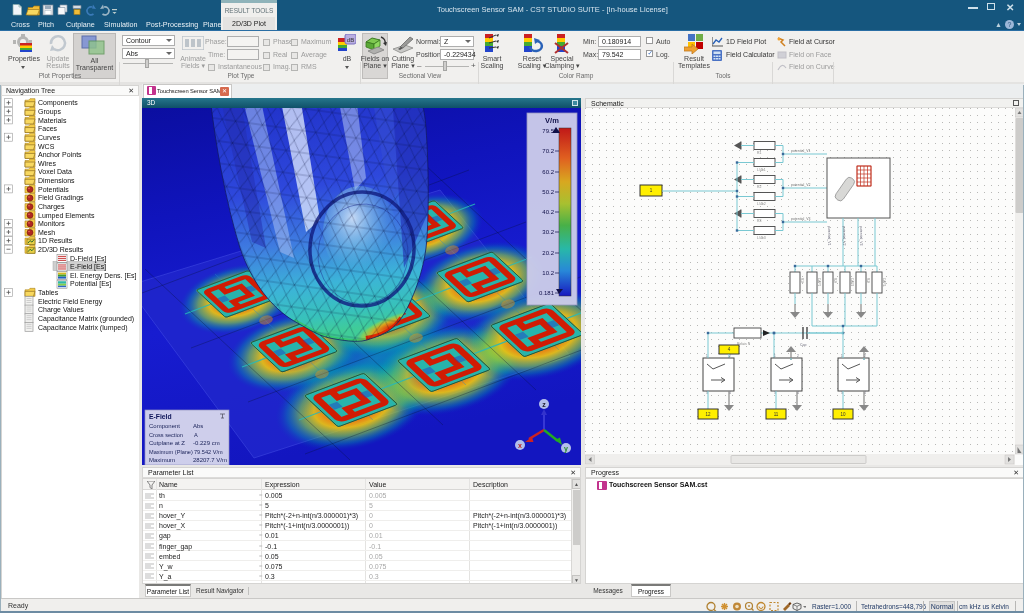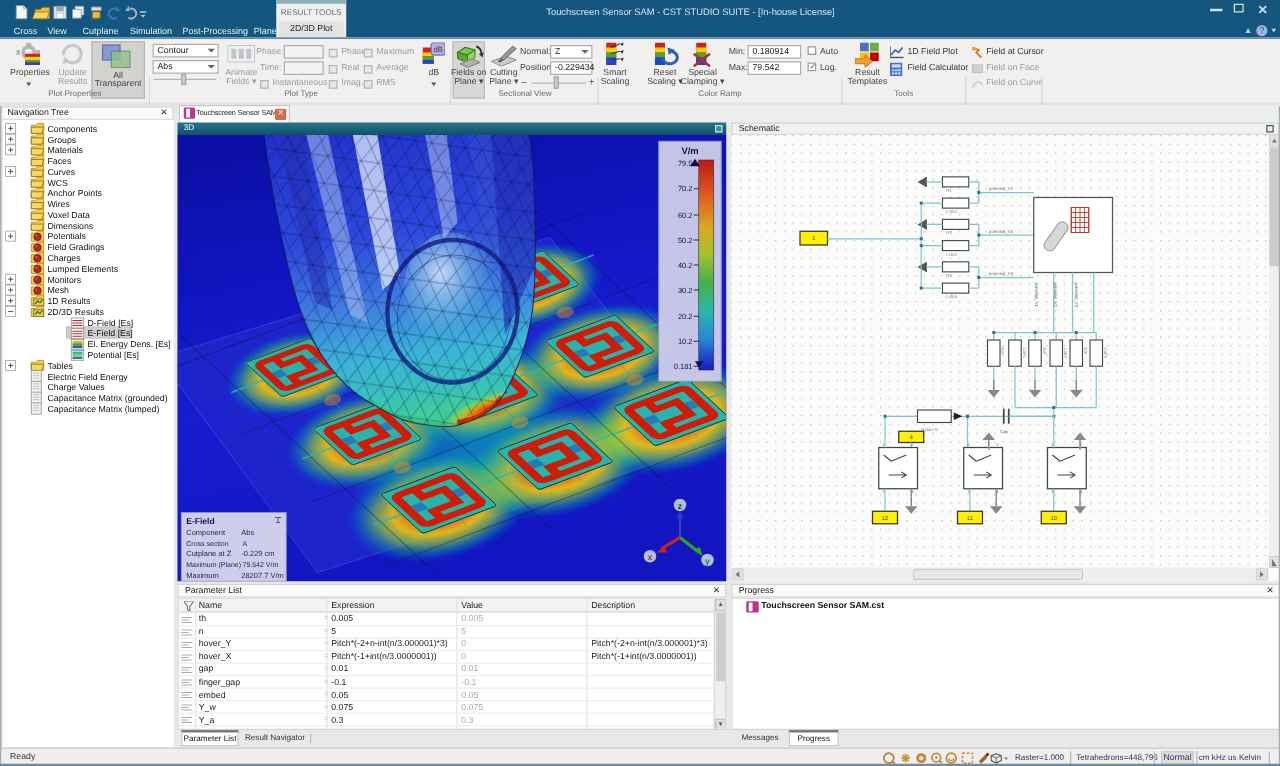--- a/index.html
+++ b/index.html
@@ -50,21 +50,21 @@
 <div class="abs" style="left:1005px;top:20px;width:9px;height:9px;border-radius:50%;background:#9db8d8;color:#2a5580;font-size:7px;text-align:center;line-height:9px;">?</div>
 <div class="abs" style="left:1017px;top:23px;width:0;height:0;border-left:2.5px solid transparent;border-right:2.5px solid transparent;border-top:3px solid #bcd2de;"></div>
 
 <div class="abs" style="left:221px;top:0;width:56px;height:30px;background:#f0efed;"></div>
 <div class="abs" style="left:221px;top:0;width:56px;height:3px;background:#8fb3ba;"></div>
 <div class="abs" style="left:221px;top:7px;width:56px;text-align:center;font-size:6.5px;color:#5f6f75;">RESULT TOOLS</div>
 <div class="abs" style="left:223px;top:17px;width:52px;height:13px;background:#e4e3e1;"></div>
 <div class="abs" style="left:221px;top:20px;width:56px;text-align:center;font-size:7px;color:#222;">2D/3D Plot</div>
 
 <div class="abs" style="left:11px;top:20px;font-size:7.2px;color:#e8f0f5;">Cross</div>
-<div class="abs" style="left:38px;top:20px;font-size:7.2px;color:#e8f0f5;">View</div>
+<div class="abs" style="left:38px;top:20px;font-size:7.2px;color:#e8f0f5;">Pitch</div>
 <div class="abs" style="left:66px;top:20px;font-size:7.2px;color:#e8f0f5;">Cutplane</div>
 <div class="abs" style="left:104px;top:20px;font-size:7.2px;color:#e8f0f5;">Simulation</div>
 <div class="abs" style="left:146px;top:20px;font-size:7.2px;color:#e8f0f5;">Post-Processing</div>
 <div class="abs" style="left:203px;top:20px;font-size:7.2px;color:#e8f0f5;">Plane</div>
 
 <div class="abs" style="left:0;top:30px;width:1024px;height:52px;background:#f1f0ee;border-top:1px solid #2a6ea4;"></div>
 <div class="abs" style="left:0;top:82px;width:1024px;height:3px;background:#e4e3e1;"></div>
 <div id="ribbon" class="abs" style="left:0;top:30px;width:1024px;height:52px;">
 
 <svg class="abs" style="left:13px;top:4px" width="22" height="20" viewBox="0 0 22 20">

